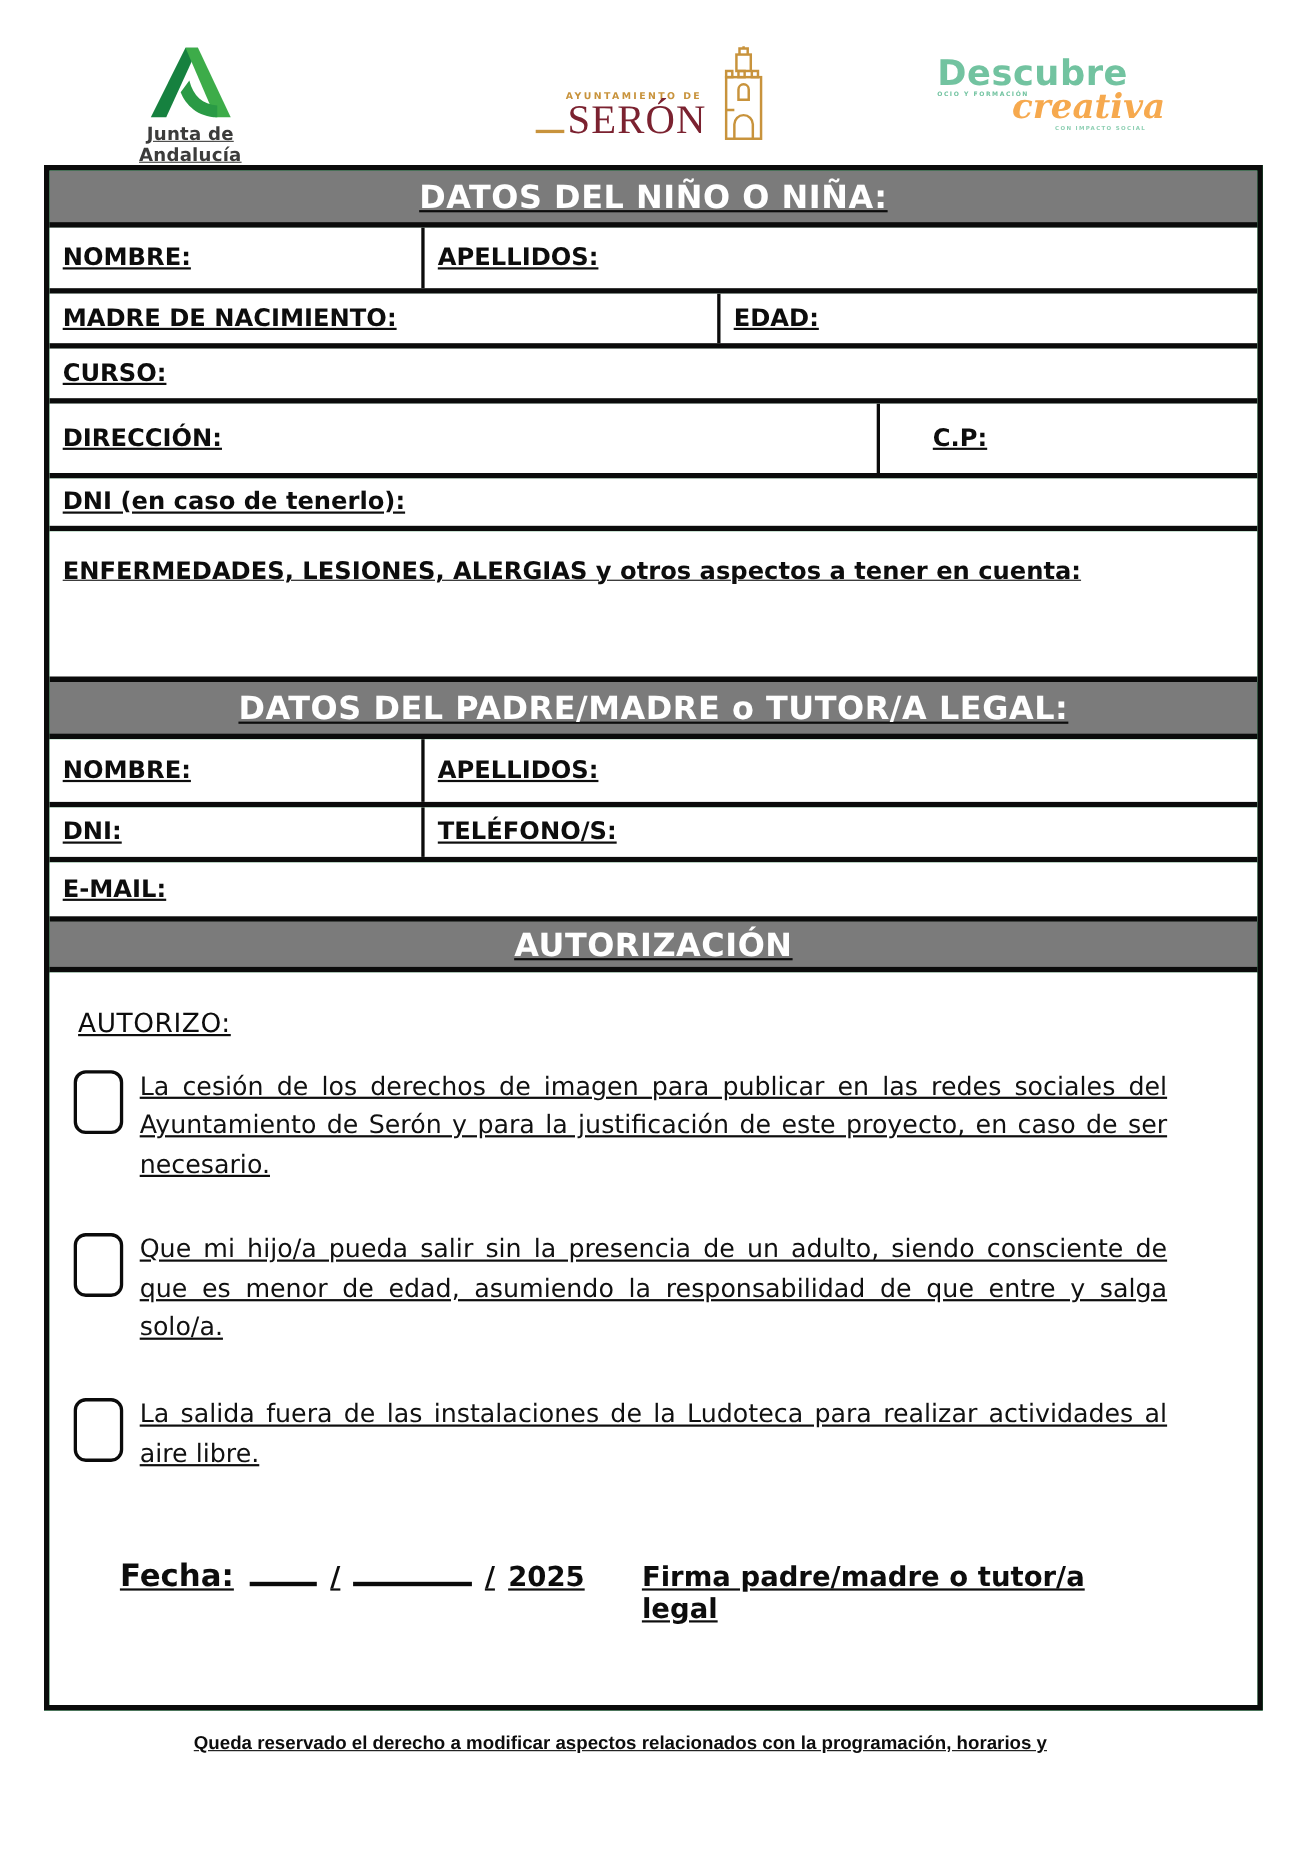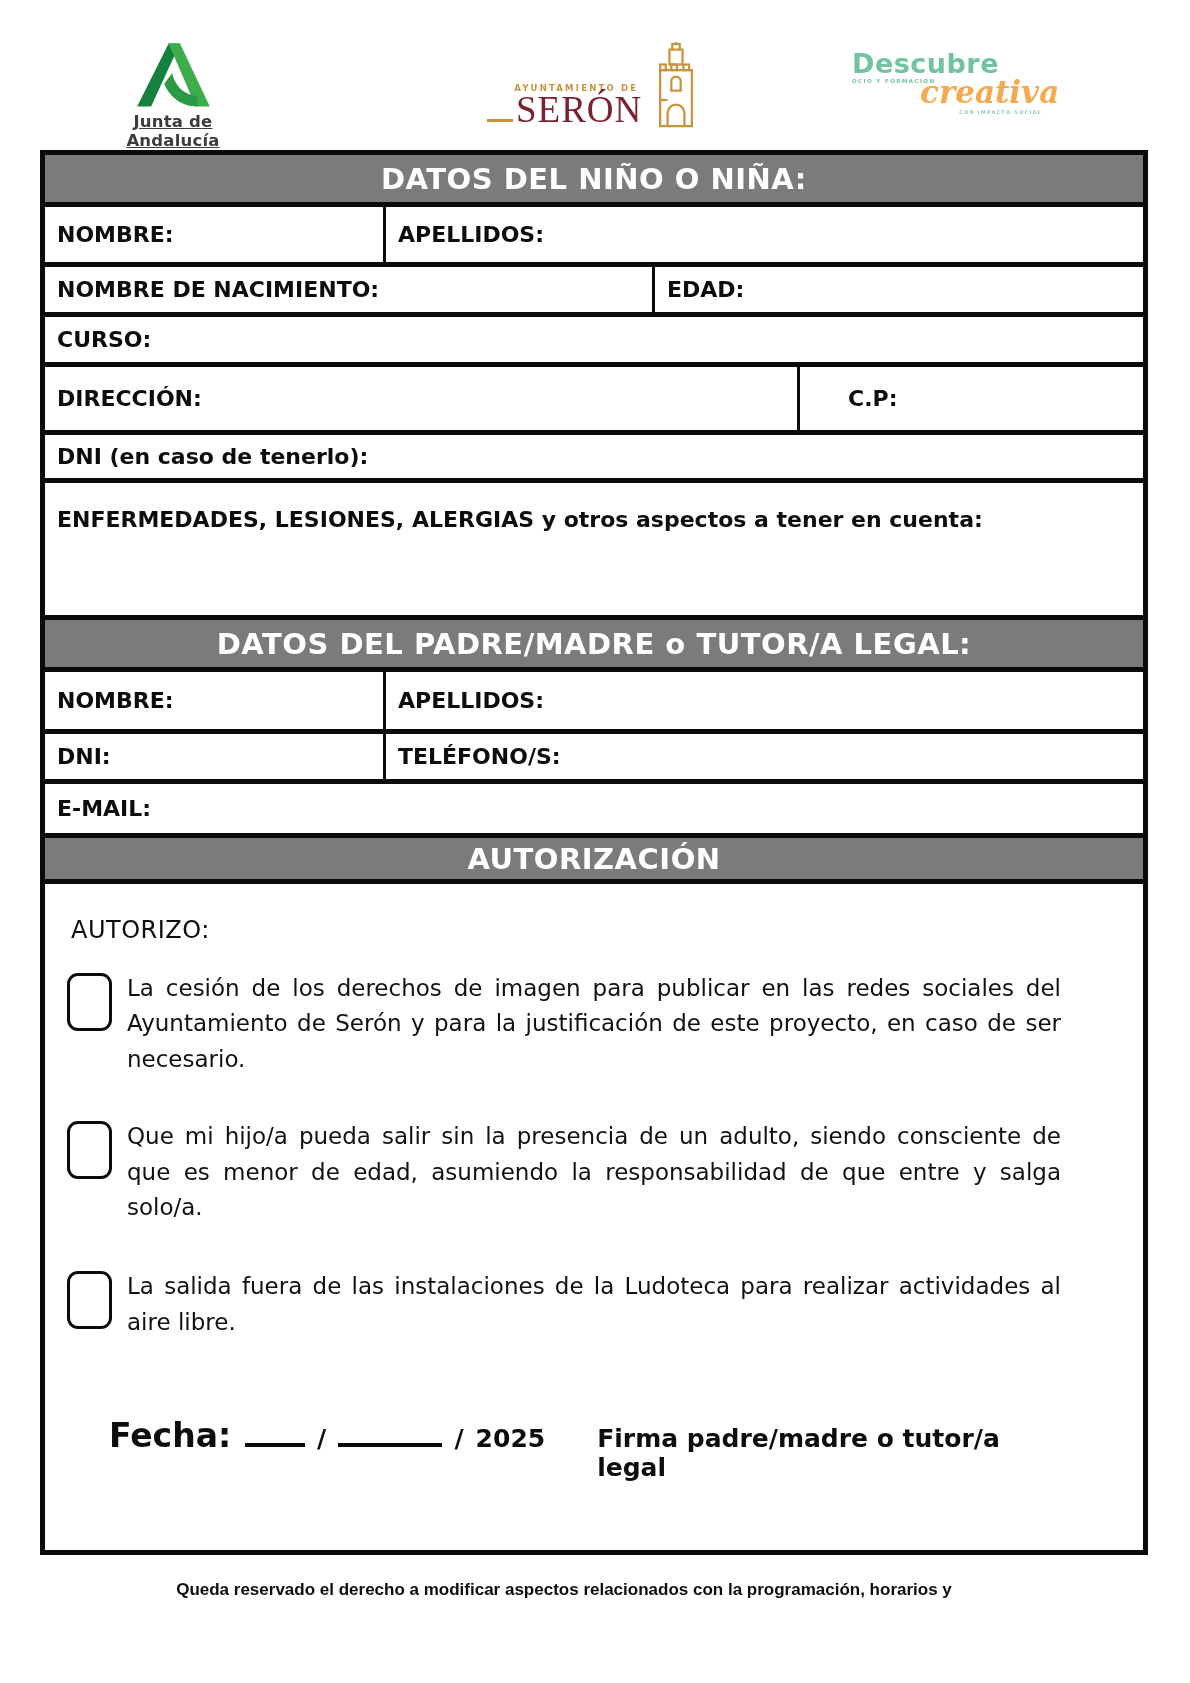--- a/index.html
+++ b/index.html
@@ -16,27 +16,27 @@
 
   .logo-seron { position:absolute; left:487px; top:42px; width:225px; display:flex; align-items:flex-end; }
   .seron-textcol { text-align:right; padding-bottom:6px; }
   .seron-top { font-size:8.5px; letter-spacing:2.2px; color:#c8933c; font-weight:600; margin-bottom:-2px; padding-right:4px; }
   .seron-name-row { display:flex; align-items:baseline; }
   .seron-dash { display:inline-block; width:26px; height:3px; background:#c8933c; margin-right:3px; margin-bottom:4px; }
   .seron-name { font-family:"Liberation Serif", serif; font-size:37px; color:#7b2230; letter-spacing:1px; line-height:1; }
   .seron-tower { margin-left:6px; }
 
   .logo-descubre { position:absolute; left:852px; top:50px; width:190px; }
-  .descubre-word1 { font-size:27px; font-weight:bold; color:#72c3a0; letter-spacing:.5px; line-height:1; }
+  .descubre-word1 { font-size:32px; font-weight:bold; color:#72c3a0; letter-spacing:.5px; line-height:1; }
   .descubre-tag1 { font-size:5.5px; color:#72c3a0; letter-spacing:1.4px; font-weight:bold; margin-top:1px; }
   .descubre-word2 { font-family:"DejaVu Serif", serif; font-style:italic; font-weight:bold; font-size:31px; color:#f6a94e; line-height:.8; margin-left:68px; margin-top:-4px; }
   .descubre-tag2 { font-size:5px; color:#8fd0b4; letter-spacing:1.2px; font-weight:bold; text-align:right; margin-top:4px; }
 
   
-  .form { position:absolute; left:40px; top:150px; width:1108px; border:5px solid #0b0b0b; background:#22c55e; }
+  .form { position:absolute; left:40px; top:150px; width:1108px; border:5px solid #0b0b0b; background:#22c55e;text-decoration:underline; }
   .hdr { background:#7b7b7b; color:#ffffff; font-weight:bold; text-align:center;
          display:flex; align-items:center; justify-content:center;
          font-size:29px; letter-spacing:.5px; border-bottom:5px solid #0b0b0b; }
   .hdr1 { height:52px; } .hdr2 { height:52px; } .hdr3 { height:46px; }
   .row { display:flex; border-bottom:5px solid #0b0b0b; background:#fff; }
   .cell { display:flex; align-items:center; padding-left:12px; }
   .lbl { font-weight:bold; font-size:22px; white-space:nowrap; }
   .divR { border-right:3px solid #0b0b0b; }
   .fill { flex:1; }
   .r-nombre1 { height:60px; } .r-fecha { height:50px; } .r-curso { height:50px; }
@@ -49,21 +49,21 @@
   .auth { height:666px; padding:0 82px 0 22px; background:#fff; }
   .autorizo { font-size:24px; padding-top:32px; padding-left:4px; letter-spacing:.5px; }
   .auth-item { display:flex; gap:15px; }
   .auth-item.i1 { margin-top:27px; }
   .auth-item.i2 { margin-top:42px; }
   .auth-item.i3 { margin-top:44px; }
   .checkbox { flex:0 0 45px; width:45px; height:58px; border:3px solid #0b0b0b; border-radius:11px; background:#fff; margin-top:2px; }
   .auth-text { font-size:23px; line-height:1.54; text-align:justify; color:#111; }
 
   .fecha-row { display:flex; align-items:baseline; margin-top:76px; padding-left:42px; }
-  .fecha-label { font-weight:bold; font-size:33px; }
+  .fecha-label { font-weight:bold; font-size:28px; }
   .blank { display:inline-block; border-bottom:4px solid #0b0b0b; height:22px; }
   .blank.day { width:62px; margin:0 12px 0 14px; }
   .blank.month { width:108px; margin:0 12px; }
   .slash { font-weight:bold; font-size:25px; }
   .year { font-weight:bold; font-size:25px; margin-left:12px; }
   .firma-label { font-weight:bold; font-size:25px; margin-left:52px; }
 
   .footer-note { margin-top:90px; text-align:center; font-family:"Liberation Sans", sans-serif; font-weight:bold; font-size:17px; line-height:2.1; color:#0d0d0d; }
 </style>
 </head>
@@ -128,21 +128,21 @@
         <span class="fill"></span>
       </div>
       <div class="cell fill">
         <span class="lbl">APELLIDOS:</span>
         <span class="fill"></span>
       </div>
     </div>
 
     <div class="row r-fecha">
       <div class="cell c-fechanac divR">
-        <span class="lbl">NOMBRE DE NACIMIENTO:</span>
+        <span class="lbl">MADRE DE NACIMIENTO:</span>
         <span class="fill"></span>
       </div>
       <div class="cell fill">
         <span class="lbl">EDAD:</span>
         <span class="fill"></span>
       </div>
     </div>
 
     <div class="row r-curso">
       <div class="cell fill">

